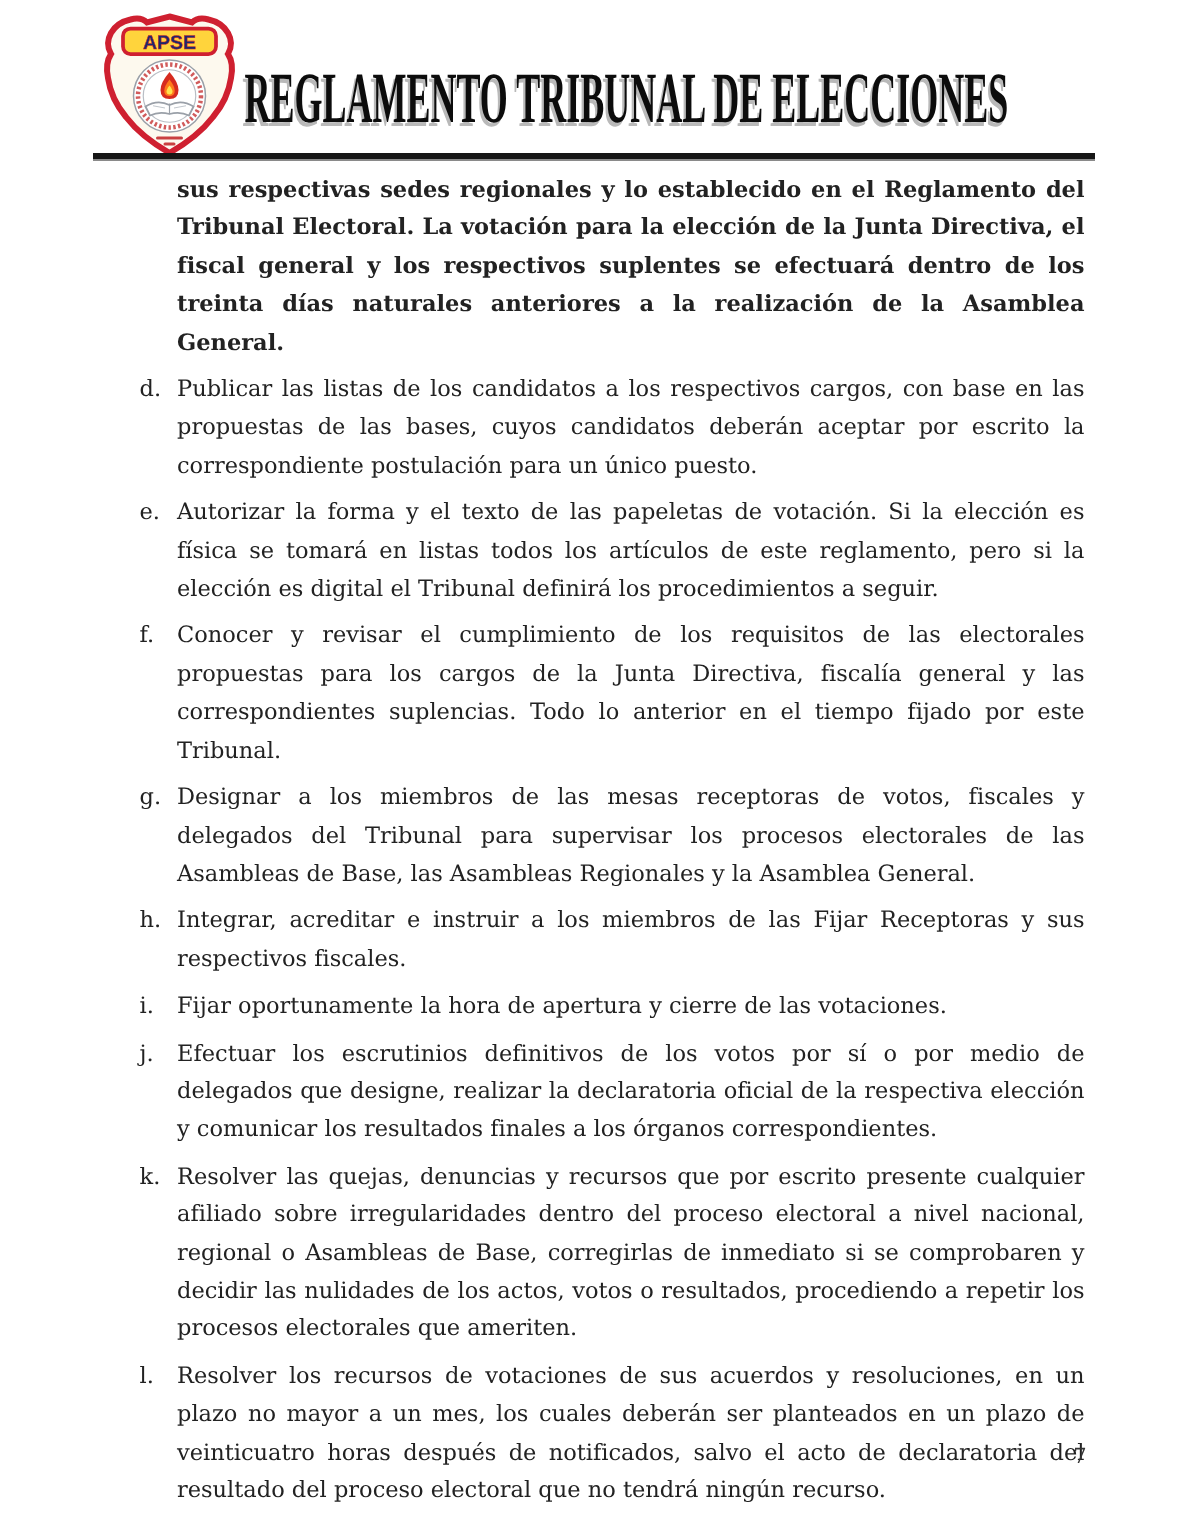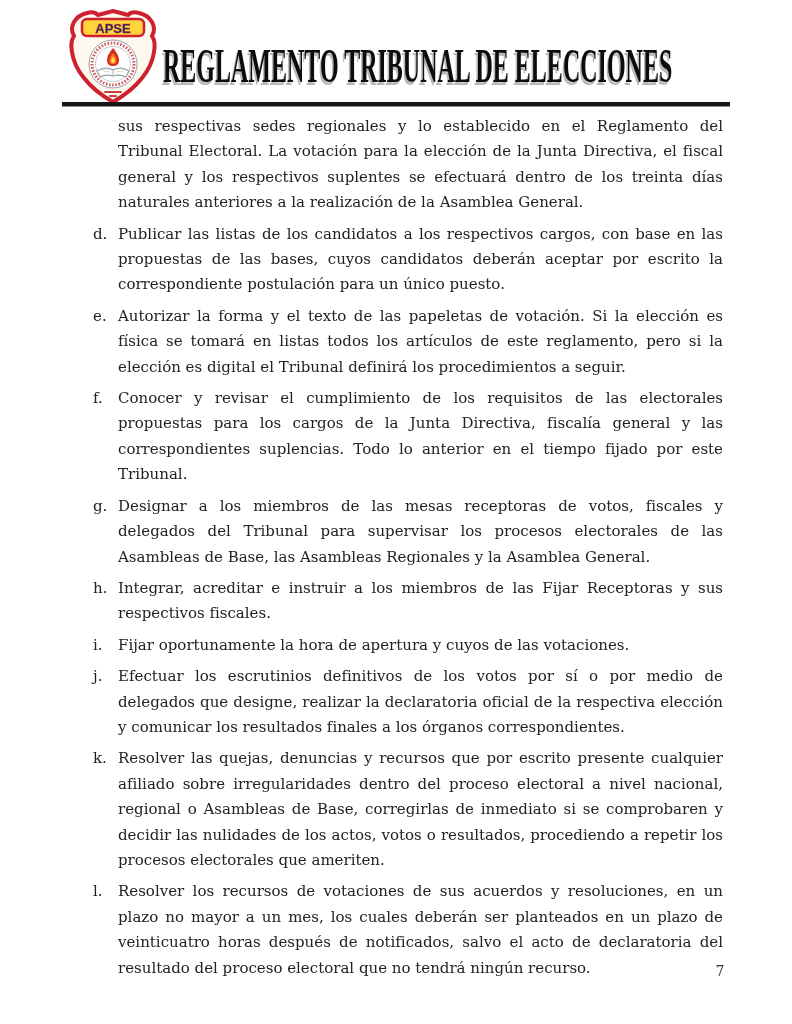--- a/index.html
+++ b/index.html
@@ -64,20 +64,21 @@
     position: absolute;
     left: 93px;
     top: 114px;
     width: 630px;
     font-size: 15px;
     line-height: 25.4px;
     text-align: justify;
   }
   .intro {
     margin: 0 0 6px 25px;
+    font-weight: bold;
   }
   .item {
     display: flex;
     margin: 0 0 6px 0;
   }
   .item .letter {
     flex: 0 0 25px;
     text-align: left;
   }
   .item .text {
@@ -156,21 +157,21 @@
       <span class="text">Designar a los miembros de las mesas receptoras de votos, fiscales y delegados del Tribunal para supervisar los procesos electorales de las Asambleas de Base, las Asambleas Regionales y la Asamblea General.</span>
     </div>
 
     <div class="item">
       <span class="letter">h.</span>
       <span class="text">Integrar, acreditar e instruir a los miembros de las Fijar Receptoras y sus respectivos fiscales.</span>
     </div>
 
     <div class="item">
       <span class="letter">i.</span>
-      <span class="text">Fijar oportunamente la hora de apertura y cuyos de las votaciones.</span>
+      <span class="text">Fijar oportunamente la hora de apertura y cierre de las votaciones.</span>
     </div>
 
     <div class="item">
       <span class="letter">j.</span>
       <span class="text">Efectuar los escrutinios definitivos de los votos por sí o por medio de delegados que designe, realizar la declaratoria oficial de la respectiva elección y comunicar los resultados finales a los órganos correspondientes.</span>
     </div>
 
     <div class="item">
       <span class="letter">k.</span>
       <span class="text">Resolver las quejas, denuncias y recursos que por escrito presente cualquier afiliado sobre irregularidades dentro del proceso electoral a nivel nacional, regional o Asambleas de Base, corregirlas de inmediato si se comprobaren y decidir las nulidades de los actos, votos o resultados, procediendo a repetir los procesos electorales que ameriten.</span>

